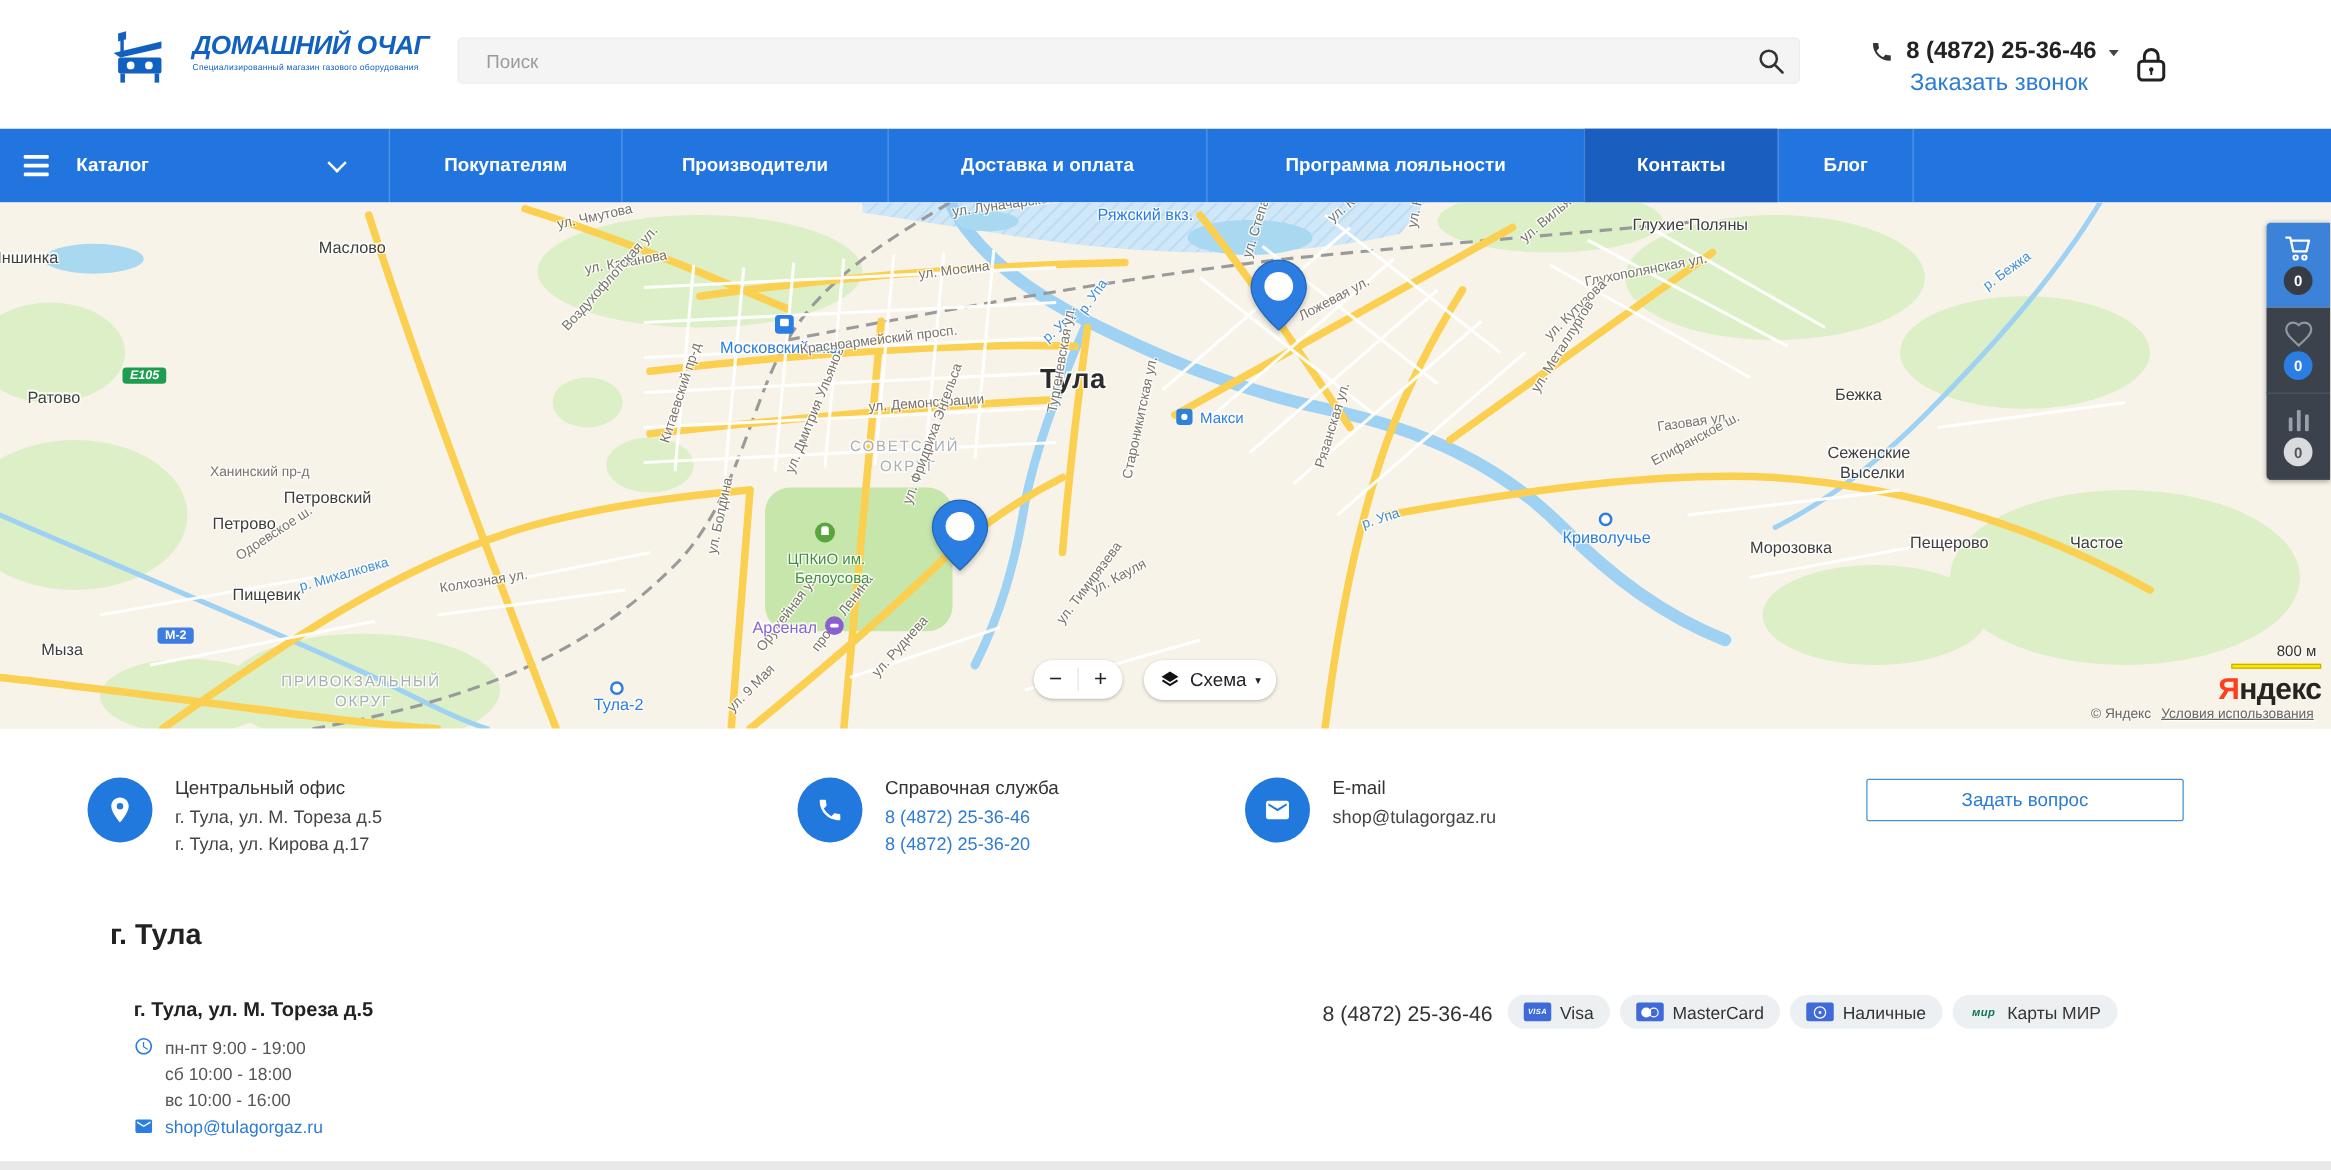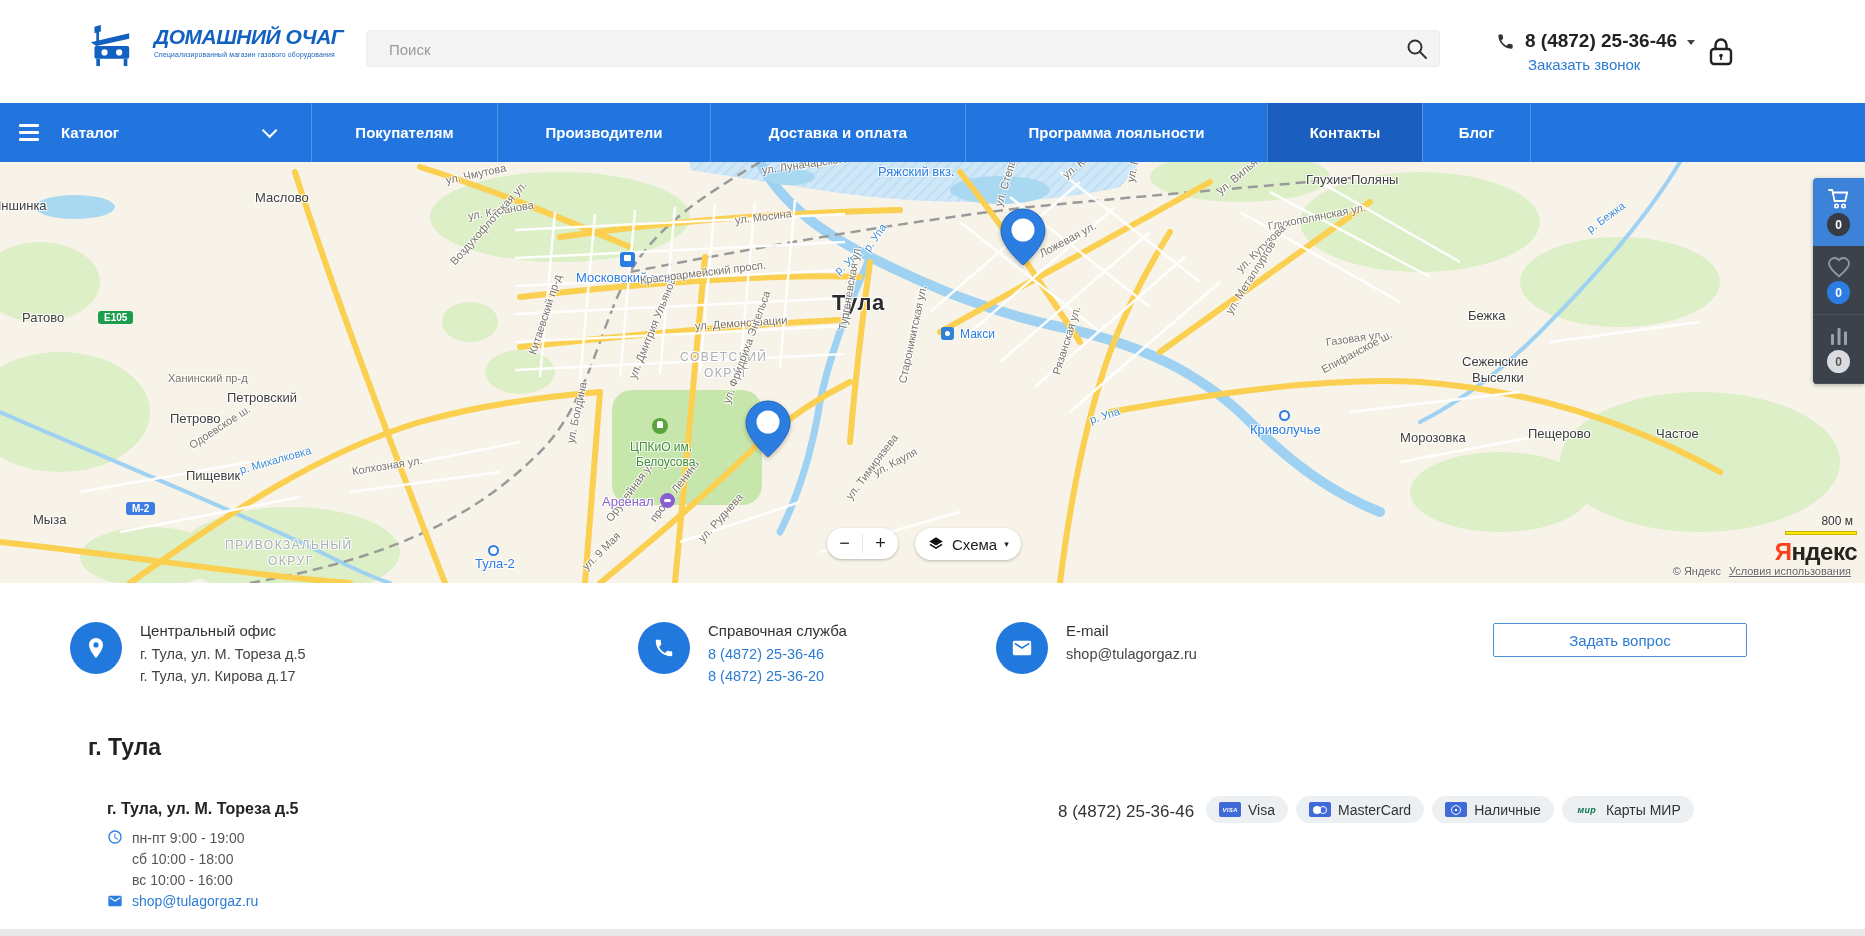--- a/index.html
+++ b/index.html
@@ -13,21 +13,21 @@
   .logo-name{color:#1261c0;font-weight:bold;font-size:21px;letter-spacing:-0.5px;text-transform:uppercase;font-style:italic;line-height:1.2;}
   .logo-tagline{color:#1261c0;font-size:6.8px;margin-top:2px;letter-spacing:0.2px;}
   .search-wrap{position:absolute;left:366px;top:30px;width:1074px;height:37px;background:#f4f4f4;border:1px solid #ececec;border-radius:4px;box-sizing:border-box;}
   .search-input{position:absolute;left:20px;top:0;width:980px;height:35px;border:none;background:transparent;outline:none;font-size:15px;color:#333;font-family:"Liberation Sans",sans-serif;}
   .search-input::placeholder{color:#9b9b9b;}
   .search-btn{position:absolute;right:10px;top:6px;width:24px;height:24px;background:none;border:none;cursor:pointer;padding:0;}
   .phone-block{position:absolute;left:1496px;top:30px;}
   .phone-line{display:flex;align-items:center;gap:10px;cursor:pointer;}
   .phone-number{font-size:19px;font-weight:bold;color:#222;white-space:nowrap;}
   .phone-caret{width:0;height:0;border-left:4px solid transparent;border-right:4px solid transparent;border-top:5px solid #444;margin-top:2px;}
-  .callback-link{display:block;margin:4px 0 0 32px;color:#2d7cd3;font-size:15px;text-decoration:none;cursor:pointer;}
+  .callback-link{display:block;margin:4px 0 0 32px;color:#2d7cd3;font-size:19px;text-decoration:none;cursor:pointer;}
   .account{position:absolute;left:1706px;top:36px;width:30px;height:32px;cursor:pointer;}
 
   
   .nav{position:absolute;left:0;top:103px;width:1865px;height:59px;background:#2275df;display:flex;align-items:stretch;}
   .nav-item{display:flex;align-items:center;justify-content:center;color:#fff;font-size:15px;font-weight:bold;cursor:pointer;border-left:1px solid rgba(255,255,255,0.22);box-sizing:border-box;white-space:nowrap;}
   .nav-item:first-child{border-left:none;}
   .nav-catalog{width:311px;justify-content:flex-start;padding-left:19px;}
   .nav-catalog .burger{width:20px;display:flex;flex-direction:column;gap:4px;margin-right:22px;}
   .nav-catalog .burger span{display:block;height:3px;background:#fff;border-radius:1px;}
   .nav-catalog .chev{margin-left:auto;margin-right:38px;width:9px;height:9px;border-right:2px solid #fff;border-bottom:2px solid #fff;transform:rotate(45deg) translateY(-3px);}
@@ -289,21 +289,21 @@
     </svg>
 
     <div>
 
         <span class="ml place" style="left: -8px; top: 36px;">Иншинка</span>
 
         <span class="ml place" style="left: 255px; top: 28px;">Маслово</span>
 
         <span class="ml place" style="left: 22px; top: 148px;">Ратово</span>
 
-        <span class="ml badge-green" style="left: 98px; top: 149px;">E105</span>
+        <span class="ml badge-green" style="left: 98px; top: 132px; font-style: italic;">E105</span>
 
         <span class="ml place" style="left: 183px; top: 228px; margin-left: 44px;">Петровский</span>
 
         <span class="ml place" style="left: 170px; top: 249px;">Петрово</span>
 
         <span class="ml street" style="left: 190px; top: 278px; transform: rotate(-33deg);">Одоевское ш.</span>
 
         <span class="ml place" style="left: 186px; top: 306px;">Пищевик</span>
 
         <span class="ml water" style="left: 240px; top: 302px; transform: rotate(-16deg);">р. Михалковка</span>

